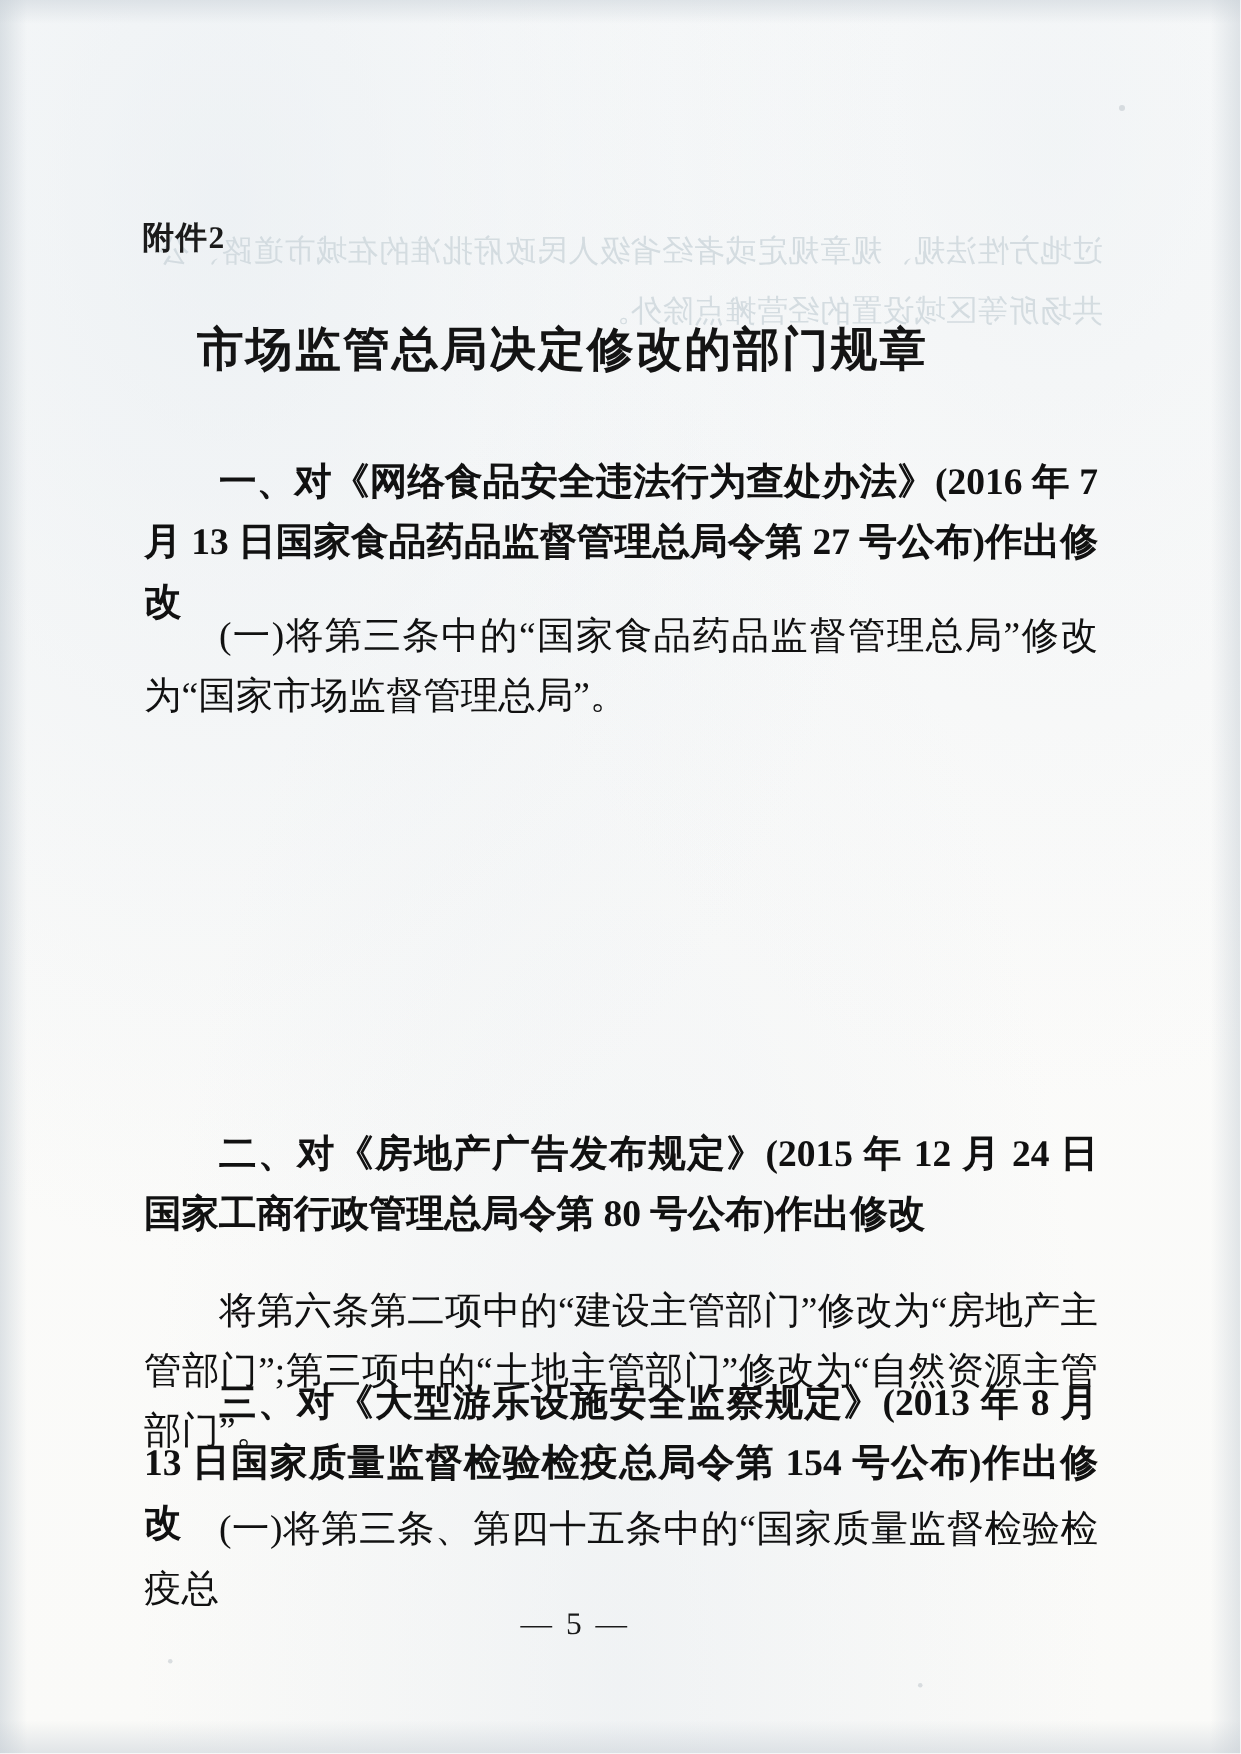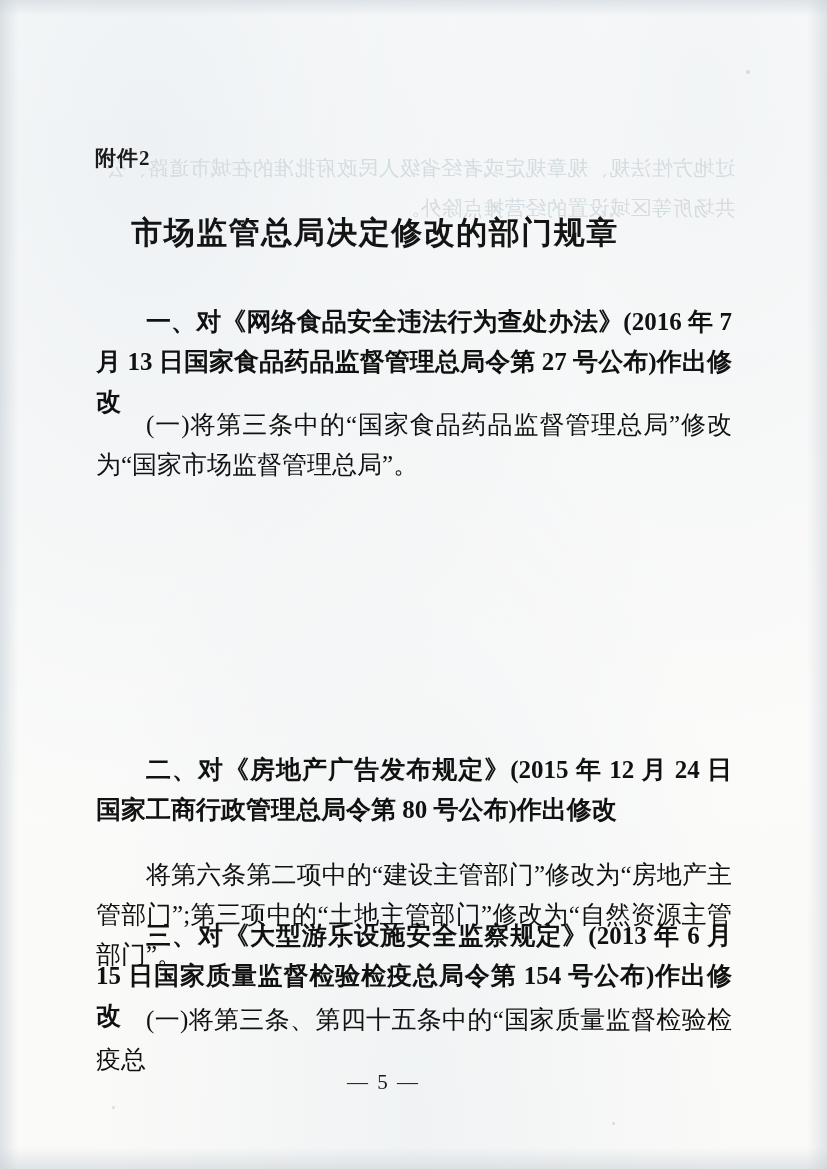--- a/index.html
+++ b/index.html
@@ -172,21 +172,21 @@
 
     <div class="body-block" style="top:750px;">
       <p class="heading-para indent2">二、对《房地产广告发布规定》(2015 年 12 月 24 日国家工商行政管理总局令第 80 号公布)作出修改</p>
     </div>
 
     <div class="body-block" style="top:855px;">
       <p class="indent2">将第六条第二项中的“建设主管部门”修改为“房地产主管部门”;第三项中的“土地主管部门”修改为“自然资源主管部门”。</p>
     </div>
 
     <div class="body-block" style="top:916px;">
-      <p class="heading-para indent2">三、对《大型游乐设施安全监察规定》(2013 年 6 月 15 日国家质量监督检验检疫总局令第 154 号公布)作出修改</p>
+      <p class="heading-para indent2">三、对《大型游乐设施安全监察规定》(2013 年 8 月 13 日国家质量监督检验检疫总局令第 154 号公布)作出修改</p>
     </div>
 
     <div class="body-block" style="top:1000px;">
       <p class="indent2">(一)将第三条、第四十五条中的“国家质量监督检验检疫总</p>
     </div>
 
     <div class="page-number">— 5 —</div>
 
   </div>
 </div>

